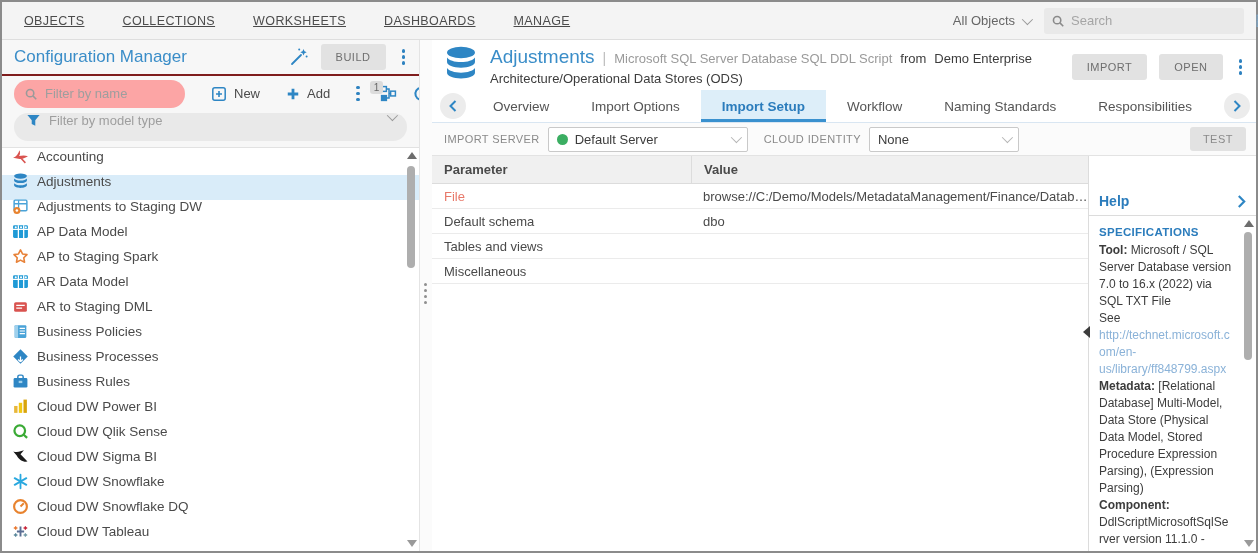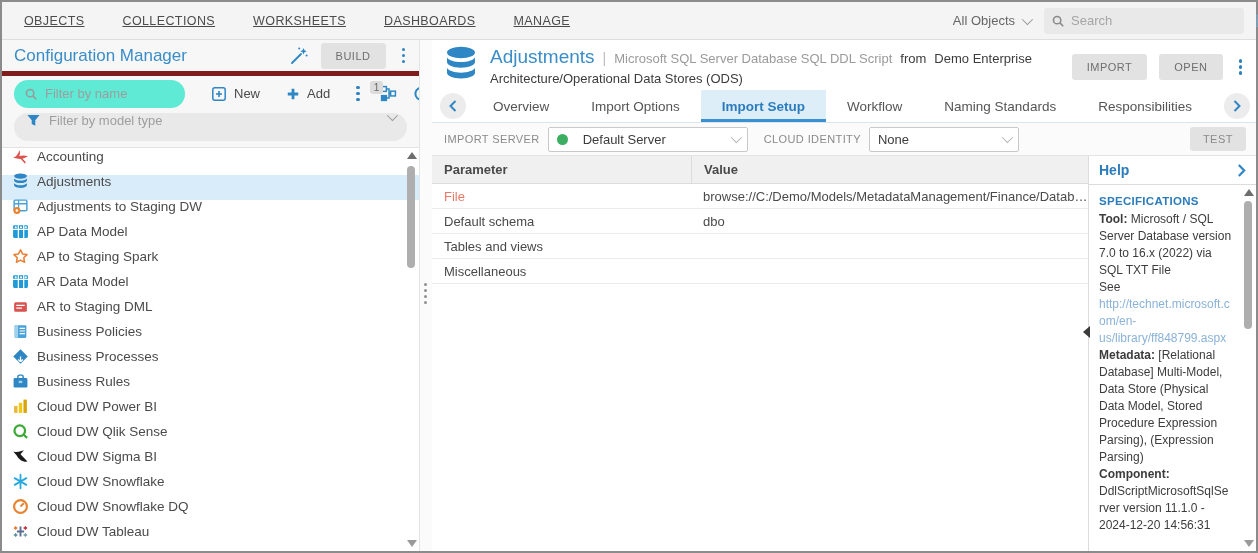--- a/index.html
+++ b/index.html
@@ -15,28 +15,28 @@
   .scope-select { display:flex; align-items:center; gap:7px; color:#666; font-size:13px; cursor:pointer; }
   .chev-down { width:8px; height:8px; border-right:1.5px solid #9a9a9a; border-bottom:1.5px solid #9a9a9a; transform:rotate(45deg) translateY(-2px); }
   .searchbox { width:200px; height:26px; background:#e9e9e9; border-radius:3px; display:flex; align-items:center; padding:0 7px; gap:6px; }
   .searchbox input { border:none; outline:none; background:transparent; flex:1; font-size:13px; color:#555; font-family:"Liberation Sans",sans-serif; }
   .searchbox input::placeholder { color:#a5a5a5; }
 
   .bodyrow { flex:1; display:flex; min-height:0; }
 
   
   .sidebar { width:417px; flex:0 0 417px; background:#f7f7f7; display:flex; flex-direction:column; min-height:0; }
-  .sb-header { height:36px; display:flex; align-items:center; padding:0 10px 0 12px; border-bottom:5px solid #7f1d1d; }
+  .sb-header { height:36px; display:flex; align-items:center; padding:0 10px 0 12px; border-bottom:2px solid #7f1d1d; }
   .sb-title { color:#3a8dc8; font-size:17px; }
   .sb-header-right { margin-left:auto; display:flex; align-items:center; gap:12px; }
   .btn-gray { background:#e2e2e2; border:none; color:#6e6e6e; font-size:11px; letter-spacing:.5px; padding:7px 15px; border-radius:3px; cursor:pointer; font-family:"Liberation Sans",sans-serif; }
   .kebab { display:inline-flex; flex-direction:column; gap:2.5px; cursor:pointer; padding:2px 4px; }
   .kebab i { width:3.5px; height:3.5px; border-radius:50%; background:#2e82c0; }
   .sb-toolbar { height:35px; display:flex; align-items:center; padding:0 12px; gap:0; }
-  .pill-input { background:#5eead4; border-radius:15px; height:28px; display:flex; align-items:center; padding:0 10px; gap:7px; }
+  .pill-input { background:#fca5a5; border-radius:15px; height:28px; display:flex; align-items:center; padding:0 10px; gap:7px; }
   .pill-input input { border:none; outline:none; background:transparent; font-size:13px; color:#555; width:130px; font-family:"Liberation Sans",sans-serif; }
   .pill-input input::placeholder { color:#9e9e9e; }
   .tool-btn { display:flex; align-items:center; gap:7px; font-size:13px; color:#4a4a4a; cursor:pointer; margin-left:26px; }
   .badge { background:#dcdcdc; color:#666; font-size:10px; border-radius:3px; padding:1px 4px; position:relative; top:-6px; left:3px; }
   .sb-toolbar .spacer { flex:1; }
   .icon-btn { cursor:pointer; display:flex; align-items:center; }
   .sb-typefilter { margin:2px 12px 6px 12px; background:#e9e9e9; border-radius:15px; height:28px; display:flex; align-items:flex-start; padding:0 12px; gap:8px; cursor:pointer; }
   .sb-typefilter .ph { color:#9e9e9e; font-size:13px; flex:1; }
   .sb-list { flex:1; background:#fff; border-top:1px solid #e2e2e2; position:relative; overflow:hidden; padding-top:2px; }
   .list-item { height:25px; display:flex; align-items:center; gap:8px; padding:0 8px 12px 10px; cursor:pointer; font-size:13.5px; color:#4a4a4a; }
@@ -71,21 +71,21 @@
 
   .m-tabs { height:33px; display:flex; align-items:stretch; border-bottom:1px solid #d9e6f2; position:relative; flex:0 0 33px; }
   .tab-chev { width:26px; height:26px; border-radius:50%; background:#ececec; display:flex; align-items:center; justify-content:center; cursor:pointer; margin:3px 6px 0 8px; flex:0 0 26px; }
   .tab-chev.right { margin:3px 6px 0 4px; }
   .tabs-strip { display:flex; overflow:hidden; flex:1; }
   .tab { padding:0 21px; display:flex; align-items:center; font-size:13.5px; color:#555; cursor:pointer; white-space:nowrap; }
   .tab.active { background:#ddeef9; color:#2b7cbc; font-weight:bold; box-shadow:inset 0 -3px 0 #3a91cf; }
 
   .m-serverrow { height:33px; display:flex; align-items:center; padding:0 10px 0 12px; border-bottom:1px solid #e3e3e3; background:#fbfbfb; flex:0 0 33px; }
   .srv-label { font-size:11px; color:#8a8a8a; letter-spacing:.4px; margin-right:8px; }
-  .select { height:25px; background:#fff; border:1px solid #c9c9c9; border-radius:2px; display:flex; align-items:center; padding:0 8px; gap:15px; font-size:13px; color:#3c3c3c; cursor:pointer; }
+  .select { height:25px; background:#fff; border:1px solid #c9c9c9; border-radius:2px; display:flex; align-items:center; padding:0 8px; gap:7px; font-size:13px; color:#3c3c3c; cursor:pointer; }
   .select .chev-down { border-color:#b5b5b5; }
   .sel-import { width:200px; margin-right:16px; }
   .sel-cloud { width:150px; }
   .green-dot { width:11px; height:11px; border-radius:50%; background:#3bae62; flex:0 0 11px; }
   .select .flex { flex:1; }
   .m-serverrow .spacer { flex:1; }
   .btn-test { padding:6px 13px; color:#8a8a8a; }
 
   .m-content { flex:1; display:flex; min-height:0; }
   .param-table { flex:1; min-width:0; }
@@ -94,21 +94,21 @@
   .th-value { flex:1; padding-left:12px; border-left:1px solid #dcdcdc; height:100%; display:flex; align-items:center; }
   .trow { display:flex; height:25px; align-items:center; border-bottom:1px solid #ebebeb; font-size:13px; cursor:default; }
   .tcell { white-space:nowrap; overflow:hidden; text-overflow:ellipsis; }
   .pcell { width:259px; flex:0 0 259px; padding-left:12px; color:#4a4a4a; }
   .pcell.hl { color:#e8796a; }
   .vcell { flex:1; padding-left:12px; color:#4a4a4a; }
 
   
   .help { width:168px; flex:0 0 168px; border-left:1px solid #dcdcdc; position:relative; display:flex; flex-direction:column; }
   .help-collapse { position:absolute; left:-6px; top:170px; width:0; height:0; border-top:6px solid transparent; border-bottom:6px solid transparent; border-right:7px solid #3c3c3c; cursor:pointer; }
-  .help-head { height:29px; display:flex; align-items:center; padding:0 10px; border-bottom:1px solid #dcdcdc; flex:0 0 29px; }
+  .help-head { height:29px; display:flex; align-items:center; padding:0 10px; border-bottom:1px solid #dcdcdc; flex:0 0 29px;margin-top:31px; }
   .help-title { color:#2b7cbc; font-weight:bold; font-size:14px; }
   .help-head .spacer { flex:1; }
   .help-bodywrap { flex:1; position:relative; overflow:hidden; }
   .help-body { padding:8px 24px 6px 10px; font-size:12px; line-height:17px; color:#3c3c3c; overflow-wrap:anywhere; }
   .h-sec { color:#2b7cbc; font-weight:bold; font-size:11.5px; letter-spacing:.3px; margin-bottom:1px; }
   .help-body p { margin:0 0 0 0; }
   .h-link { color:#8ab2d8; text-decoration:none; cursor:pointer; }
   .help-scroll { position:absolute; top:2px; right:2px; bottom:2px; width:12px; }
   .help-scroll .scroll-thumb { top:14px; height:128px; }
 </style>

